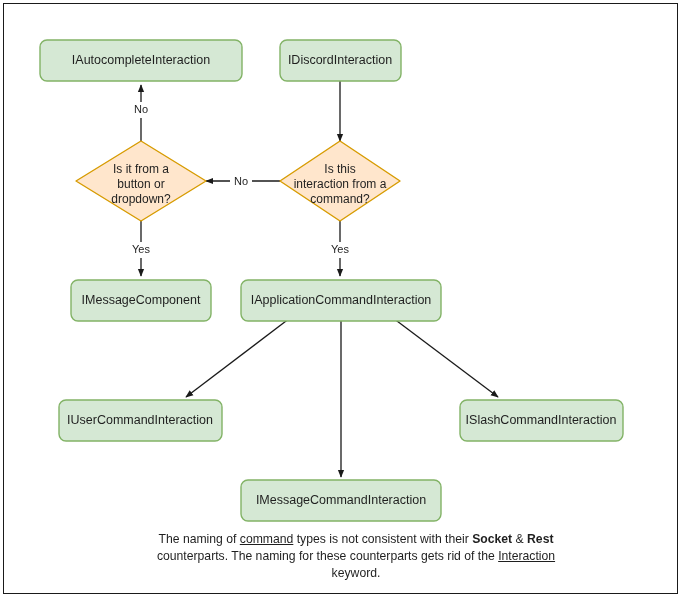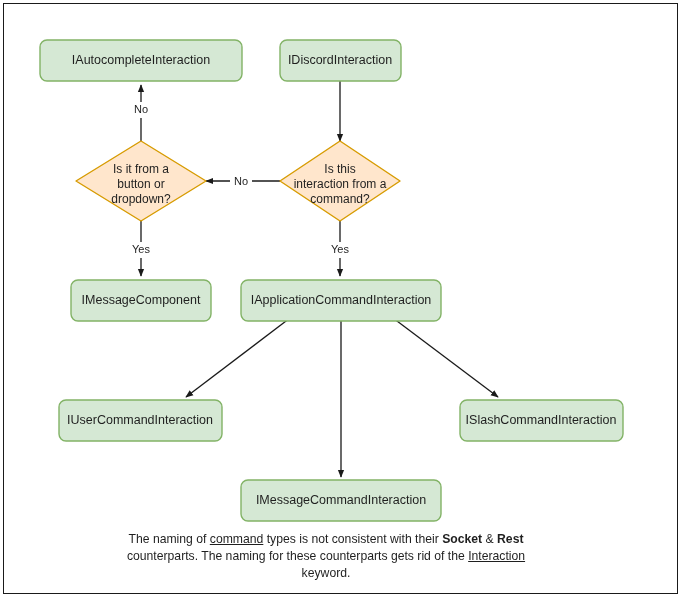--- a/index.html
+++ b/index.html
@@ -69,21 +69,21 @@
   }
   .edge-label {
     font-family: "Liberation Sans", sans-serif;
     font-size: 11px;
     fill: #1f1f1f;
     text-anchor: middle;
     dominant-baseline: middle;
   }
   #caption {
     position: absolute;
-    left: 115px;
+    left: 145px;
     top: 531px;
     width: 422px;
     text-align: center;
     font-family: "Liberation Sans", sans-serif;
     font-size: 12.2px;
     line-height: 17px;
     color: #1f1f1f;
   }
   #caption u { text-decoration: underline; }
   #caption b { font-weight: bold; }

